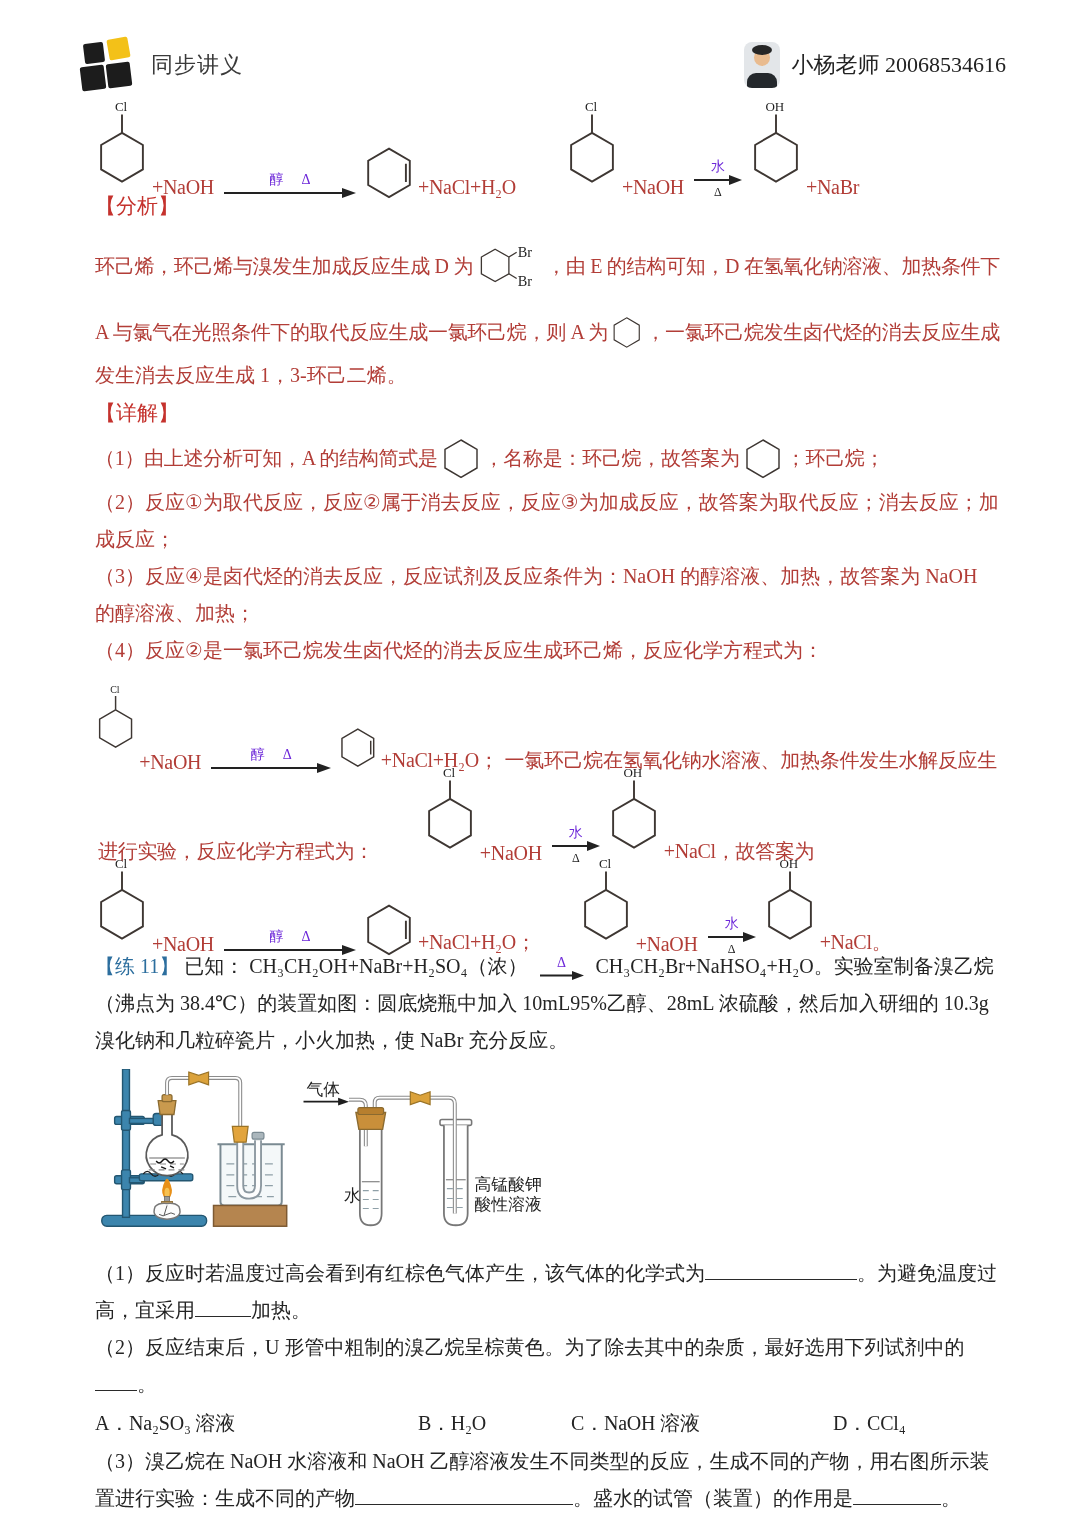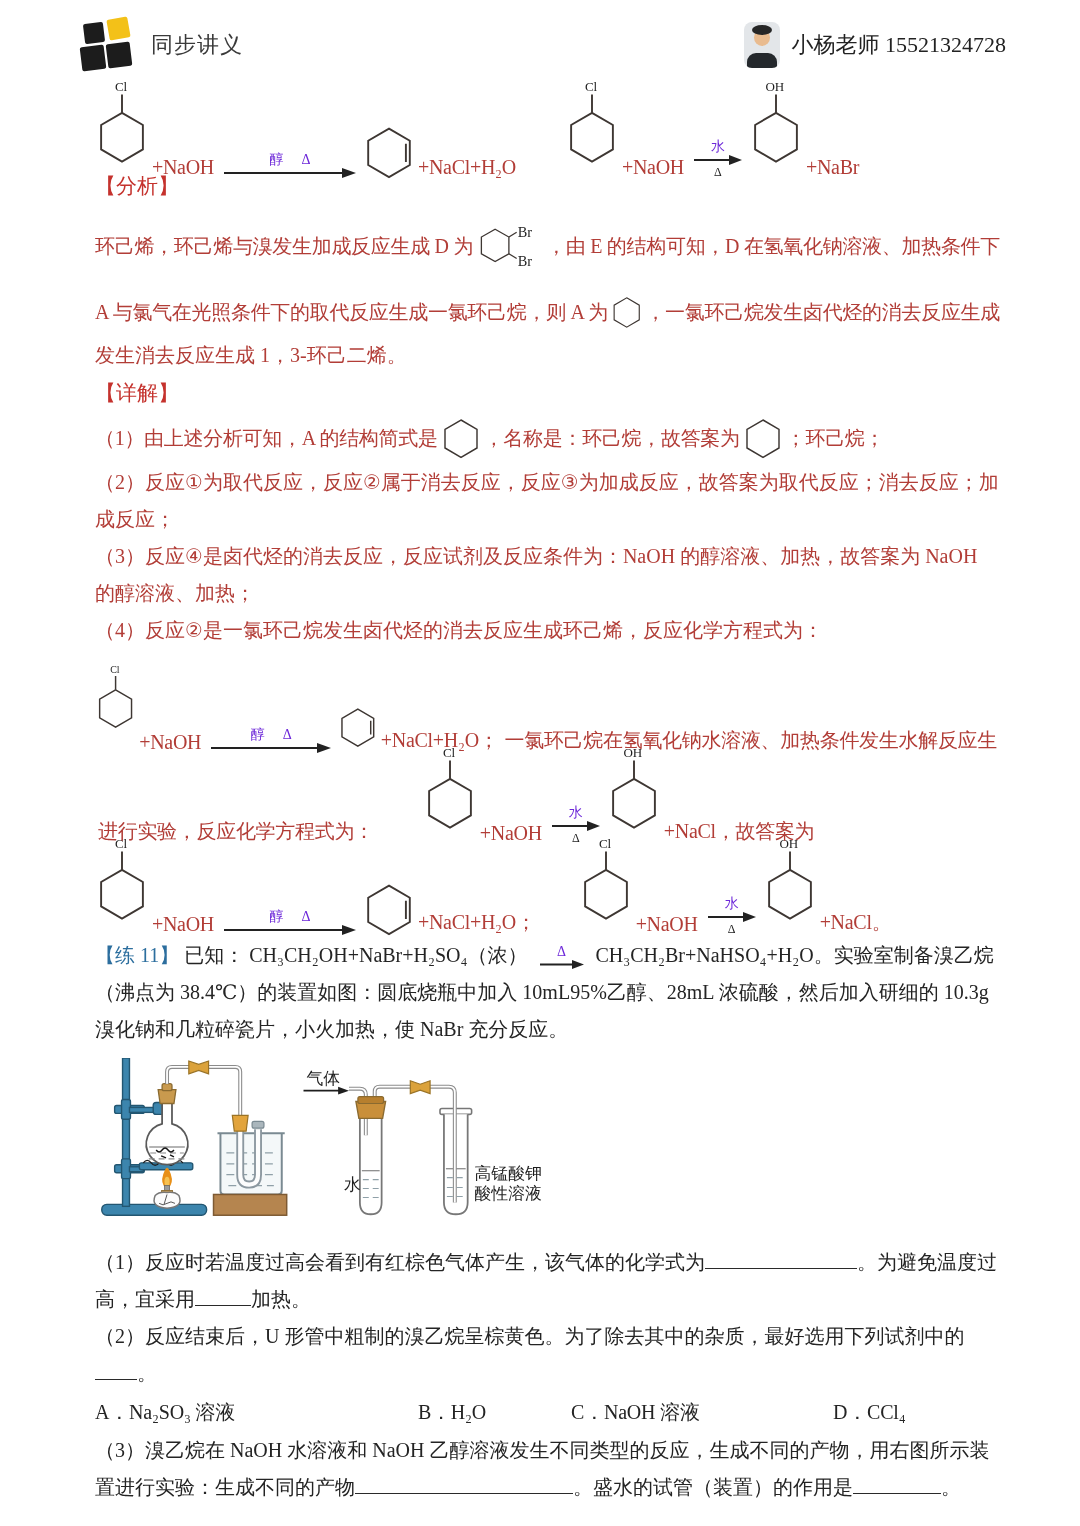--- a/index.html
+++ b/index.html
@@ -1,17 +1,17 @@
 <!DOCTYPE html>
 <html><head>
 <meta charset="utf-8">
 <style>
   html,body{margin:0;padding:0;background:#ffffff;}
   body{width:1080px;height:1526px;font-family:"Liberation Serif","DejaVu Serif","DejaVu Sans",serif;color:#242424;}
-  .page{box-sizing:border-box;width:1080px;height:1526px;overflow:hidden;padding:16px 80px 0 95px;position:relative;}
+  .page{box-sizing:border-box;width:1080px;height:1526px;overflow:hidden;padding:36px 80px 0 95px;position:relative;}
 
   
   .hdr{display:flex;justify-content:space-between;align-items:center;height:58px;margin:0 -6px 4px -18px;}
   .brandwrap{display:flex;align-items:center;gap:16px;}
   .logo{position:relative;width:58px;height:56px;display:inline-block;}
   .sq{position:absolute;border-radius:2px;}
   .sq.b{background:#1c1c1c}.sq.y{background:#f3c118}
   .s1{width:20px;height:20px;left:7px;top:6px;transform:rotate(-7deg);}
   .s2{width:21px;height:21px;left:31px;top:1px;transform:rotate(-10deg);}
   .s3{width:24px;height:24px;left:4px;top:29px;transform:rotate(-7deg);}
@@ -97,21 +97,21 @@
           <i class="sq b s3"></i>
           <i class="sq b s4"></i>
         </span>
       <span class="brandname">同步讲义</span>
     </div>
     <div class="teacher">
       <span class="avatar">
           <span class="head"></span>
           <span class="suit"></span>
         </span>
-      <span>小杨老师 15521324728</span>
+      <span>小杨老师 20068534616</span>
     </div>
   </div>
 
   <div class="rxn">
     <svg width="54" height="87" viewBox="0 0 62 100">
         <use href="#s-hexcl"></use>
       </svg>
     <span class="red rt dy">+NaOH</span>
     <span class="arrowc dy">
       <span class="over"><span>醇</span><span>Δ</span></span>
@@ -244,21 +244,21 @@
           <polygon points="35,1 48,6 35,11"></polygon>
         </svg>
       <span class="under">Δ</span>
     </span>
     <svg width="54" height="87" viewBox="0 0 62 100">
         <use href="#s-hexoh"></use>
       </svg>
     <span class="red rt dy">+NaCl。</span>
   </div>
 
-  <p class="t" style="margin-top:15px">
+  <p class="t" style="margin-top:6px">
     <span class="blue">【练 11】</span>
     <span>已知：</span>
     <span>CH₃CH₂OH+NaBr+H₂SO₄（浓）</span>
     <span class="arrowc">
       <span class="over"><span>Δ</span></span>
       <svg class="arr" width="44" height="11" viewBox="0 0 44 11">
           <line x1="0" y1="5.5" x2="33" y2="5.5"></line>
           <polygon points="32,1 44,5.5 32,10"></polygon>
         </svg>
     </span>

